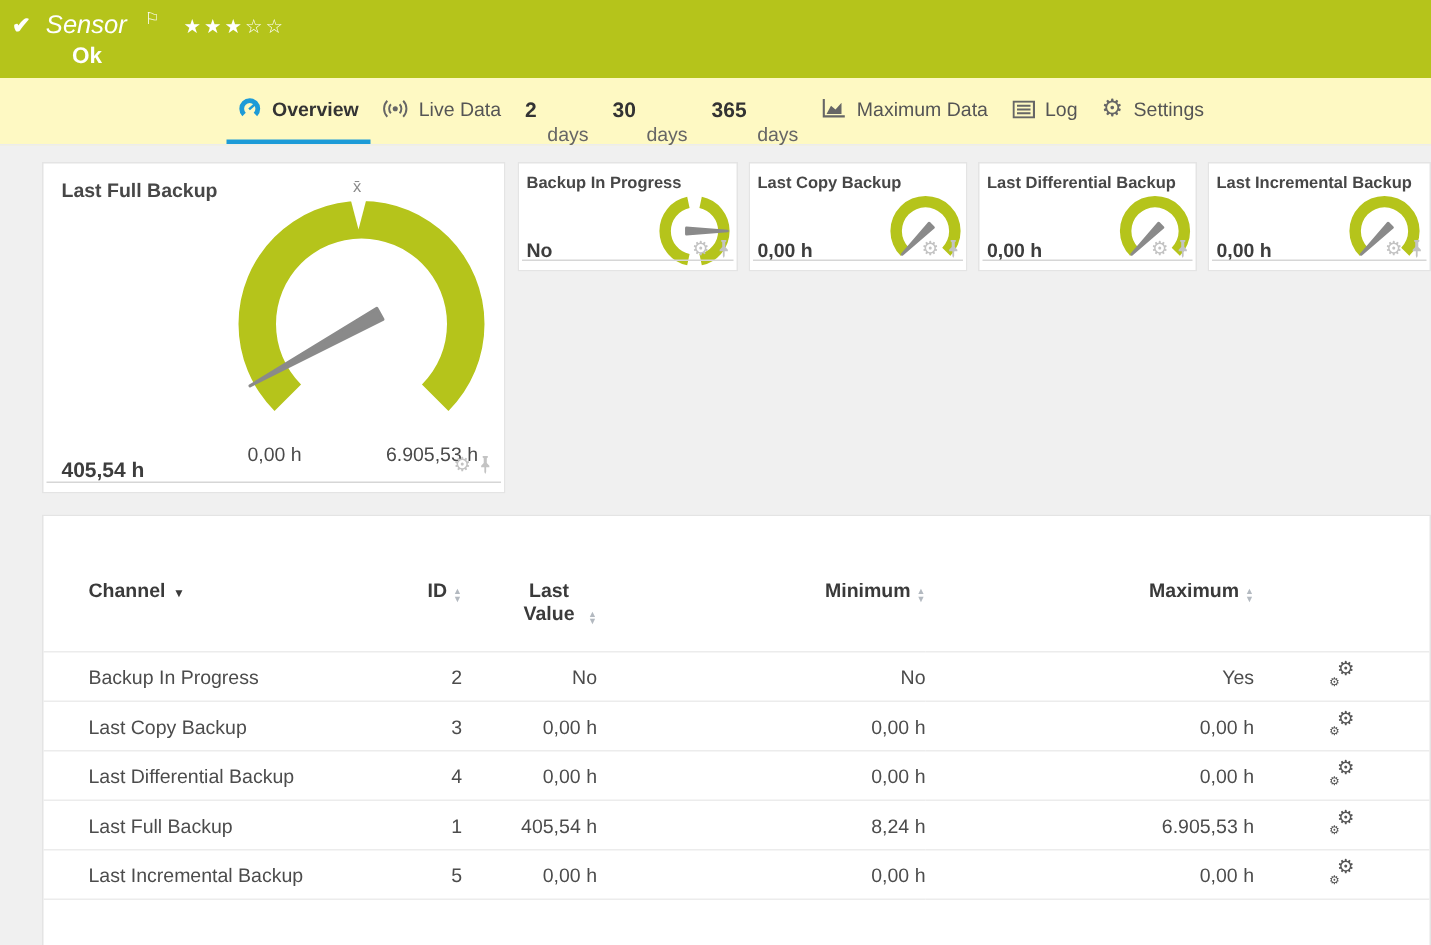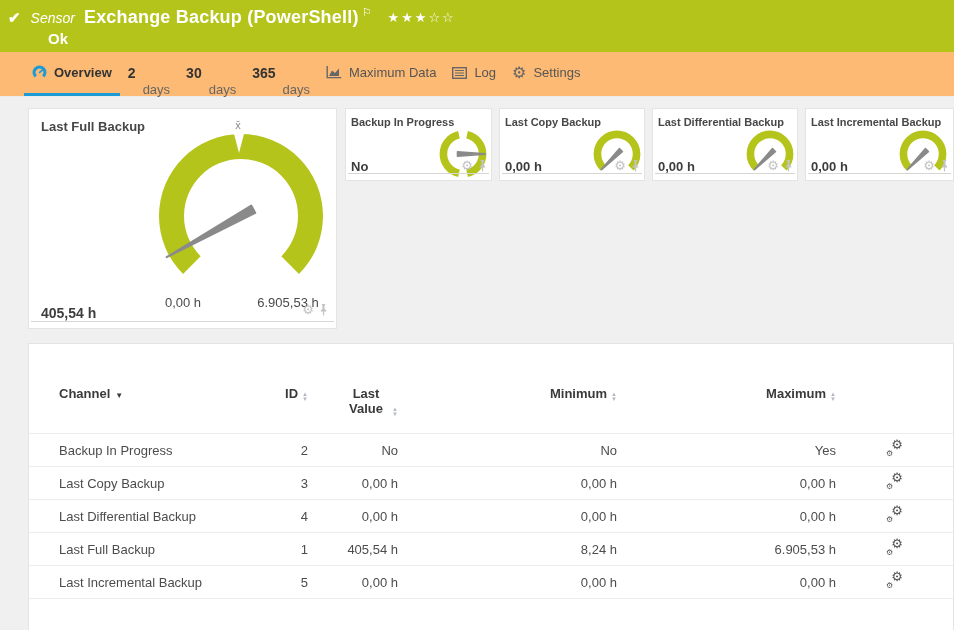--- a/index.html
+++ b/index.html
@@ -3,29 +3,29 @@
 <meta charset="utf-8">
 <style>
   html,body{margin:0;padding:0;background:#fff;}
   .page{position:relative;width:954px;height:630px;overflow:hidden;background:#f0f0f0;
         font-family:"Liberation Sans",sans-serif;-webkit-font-smoothing:antialiased;}
 
   
   .header{position:absolute;top:0;left:0;width:100%;height:52px;background:#b5c41b;color:#fff;}
   .h-row1{display:flex;align-items:center;padding:7px 0 0 8px;}
   .check-icon{font-size:15px;font-weight:bold;margin-right:10px;}
-  .sensor-type{font-style:italic;font-size:14px;margin-right:9px;}
+  .sensor-type{font-style:italic;font-size:17px;margin-right:9px;}
   .sensor-title{font-weight:bold;font-size:18px;letter-spacing:.2px;}
   .flag-icon{font-size:11px;align-self:flex-start;margin:-1px 0 0 3px;}
   .stars{margin-left:16px;font-size:13px;letter-spacing:2px;cursor:pointer;}
   .h-row2{padding-left:48px;font-size:15px;font-weight:bold;margin-top:2px;}
 
   
-  .tabbar{position:absolute;top:52px;left:0;width:100%;height:45px;background:#fdba74;
-          display:flex;justify-content:flex-start;align-items:stretch;
+  .tabbar{position:absolute;top:52px;left:0;width:100%;height:45px;background:#fef9c3;
+          display:flex;justify-content:center;align-items:stretch;
           padding:0 16px 0 24px;box-sizing:border-box;border-bottom:1px solid #ececec;}
   .tab{display:flex;align-items:center;gap:7px;padding:0 8px;font-size:13px;color:#555;
        border-bottom:3px solid transparent;cursor:pointer;white-space:nowrap;}
   .tab.active{border-bottom-color:#1d9bd7;color:#333;}
   .tab.active .tab-label{font-weight:bold;}
   .tab.active .tab-icon{color:#1d9bd7;}
   .tab-icon{color:#666;display:flex;align-items:center;}
   .tab-num{color:#333;font-size:14px;}
   .tab-unit{color:#666;margin-top:33px;}
 
@@ -79,38 +79,51 @@
 </style>
 </head>
 <body>
 
 <div class="page">
 
   <div class="header">
     <div class="h-row1">
       <span class="check-icon">✔</span>
       <span class="sensor-type">Sensor</span>
-      <span class="sensor-title">Exchange Backup (PowerShell)</span>
       <sup class="flag-icon">⚐</sup>
       <span class="stars">★★★☆☆</span>
     </div>
     <div class="h-row2">
       <span>Ok</span>
     </div>
   </div>
 
   <div class="tabbar">
       <div class="tab active">
         <span class="tab-icon">
           <svg width="15" height="15" viewBox="0 0 14 14">
             <path fill="currentColor" d="M2.4 11.6 A6.5 6.5 0 1 1 11.6 11.6 L9.47 9.47 A3.5 3.5 0 1 0 4.53 9.47 Z"></path>
             <path stroke="currentColor" stroke-width="1.6" fill="none" d="M6.6 7.4 L11.3 3.3"></path>
           </svg>
         </span>
         <span class="tab-label">Overview</span>
+      </div>
+      <div class="tab">
+        <span class="tab-icon">
+          <svg width="17" height="13" viewBox="0 0 17 13">
+            <g fill="none" stroke="currentColor" stroke-width="1.3">
+              <path d="M5.6 3.5a4.4 4.4 0 0 0 0 6"></path>
+              <path d="M3.2 1.2a7.6 7.6 0 0 0 0 10.6"></path>
+              <path d="M11.4 3.5a4.4 4.4 0 0 1 0 6"></path>
+              <path d="M13.8 1.2a7.6 7.6 0 0 1 0 10.6"></path>
+            </g>
+            <circle cx="8.5" cy="6.5" r="1.7" fill="currentColor"></circle>
+          </svg>
+        </span>
+        <span class="tab-label">Live Data</span>
       </div>
       <div class="tab">
         <b class="tab-num">2</b>
         <span class="tab-unit">days</span>
       </div>
       <div class="tab">
         <b class="tab-num">30</b>
         <span class="tab-unit">days</span>
       </div>
       <div class="tab">

